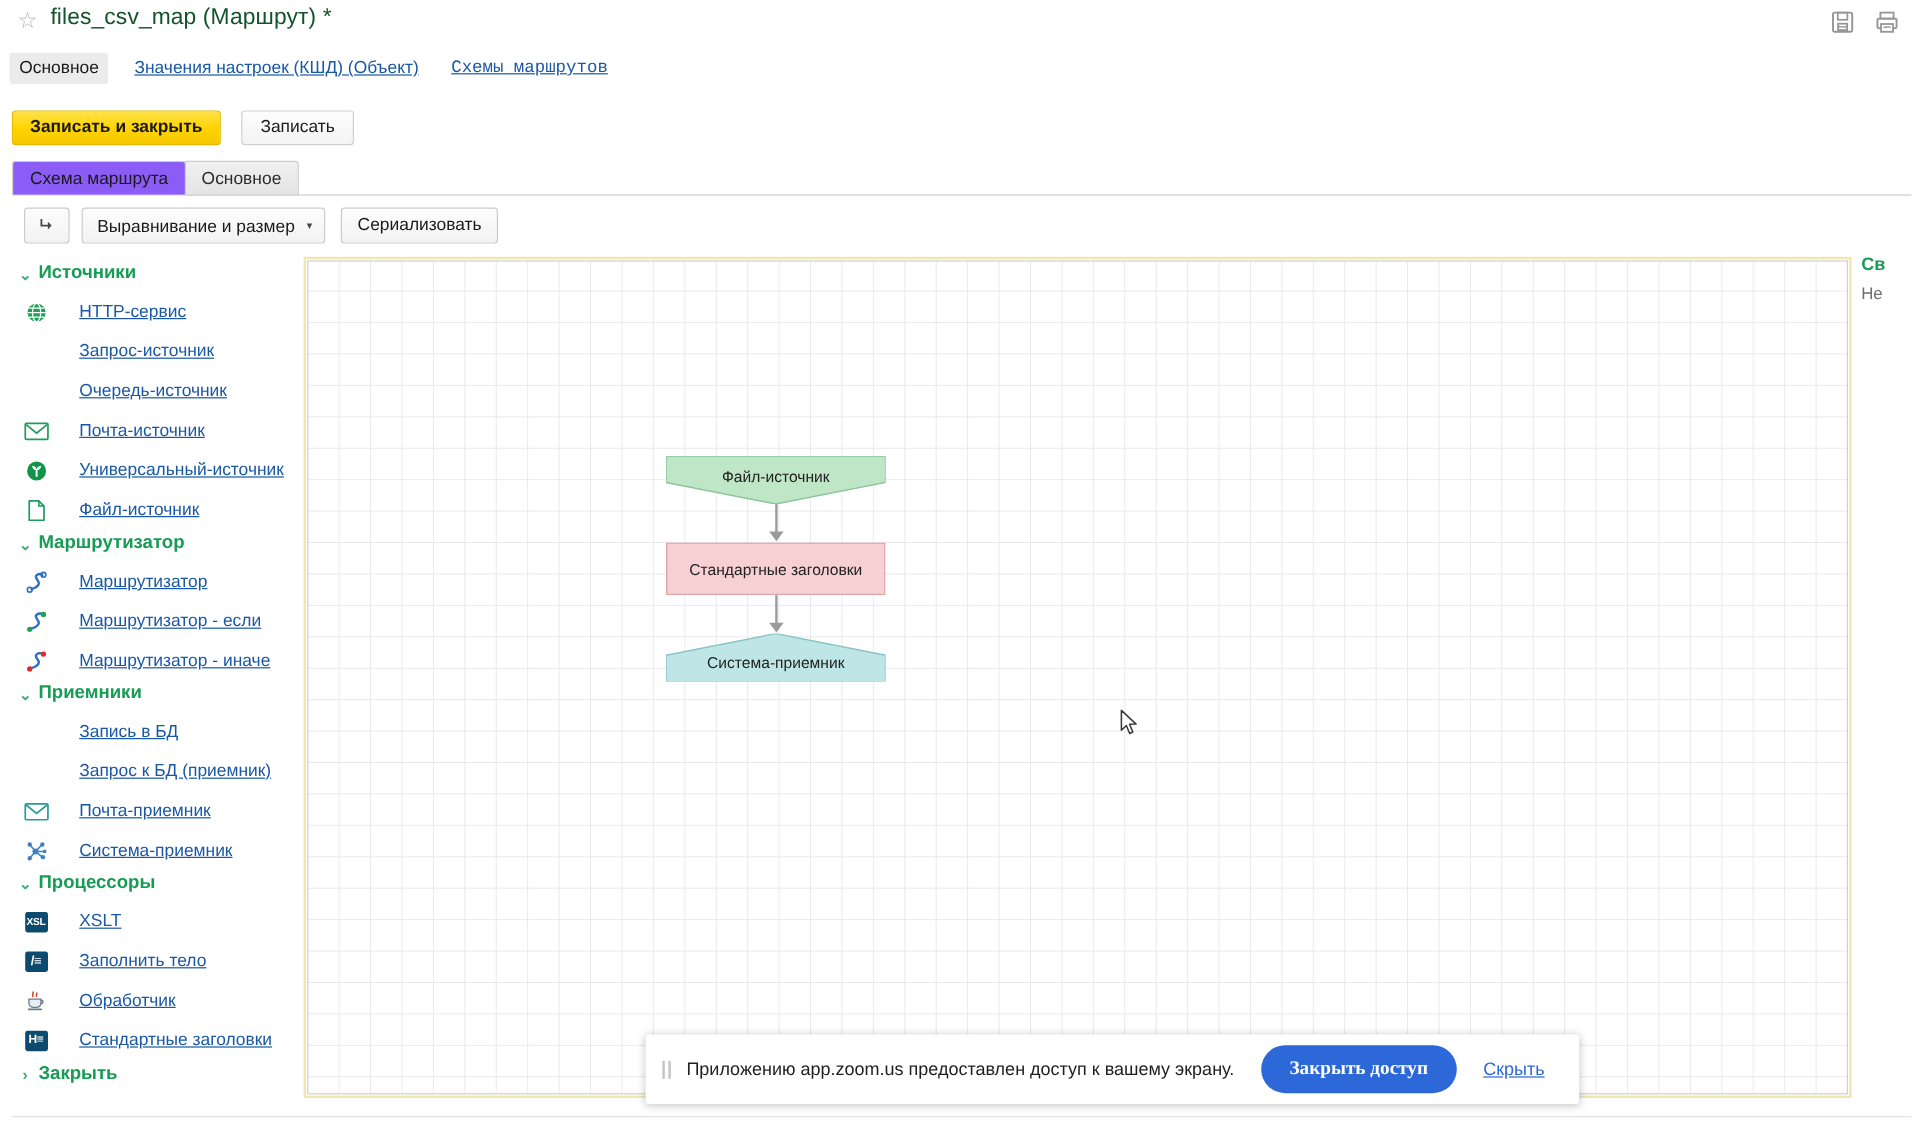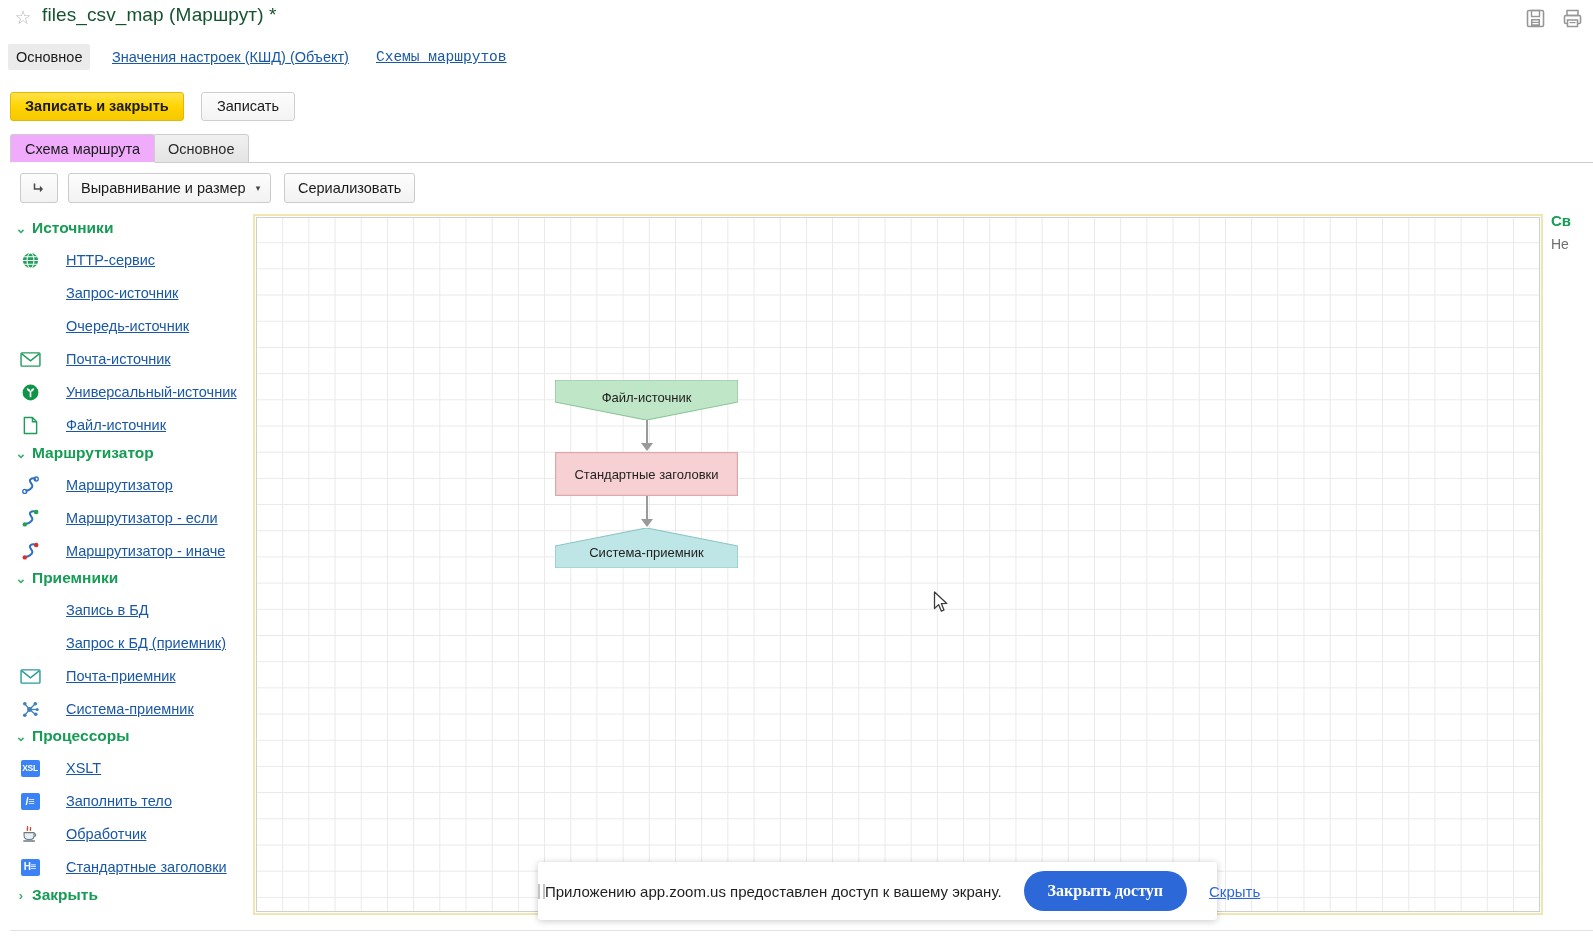--- a/index.html
+++ b/index.html
@@ -59,21 +59,21 @@
   .tabstrip { position: absolute; left: 0; top: 134px; width: 1593px; height: 29px; }
   .tabstrip::after {
     content: ""; position: absolute; left: 10px; right: 0; bottom: 0;
     height: 1px; background: #cdcdcd;
   }
   .ftab {
     position: absolute; top: 0; height: 29px; line-height: 28px; padding: 0 14px;
     font-size: 14.5px; color: #1a1a1a; white-space: nowrap; cursor: pointer;
     border: 1px solid #cdcdcd; border-radius: 3px 3px 0 0;
   }
-  .ftab.sel { left: 10px; background: #f0abfc; border-bottom-color: #ffffff; z-index: 2; }
+  .ftab.sel { left: 10px; background: #8b5cf6; border-bottom-color: #ffffff; z-index: 2; }
   .ftab.unsel {
     left: 153px; background: linear-gradient(180deg,#f0f0f0 0%,#e4e4e4 100%);
     color: #2b2b2b; z-index: 1;
   }
 
   
   .dtoolbar { position: absolute; left: 0; top: 173px; height: 32px; }
   .dbtn {
     position: absolute; top: 0; height: 30px;
     background: linear-gradient(180deg,#fdfdfd 0%,#f2f2f2 100%);
@@ -97,21 +97,21 @@
   .grp .chev { width: 22px; text-align: center; font-size: 13px; color: #3fae6d; font-weight: bold; }
   .pitem {
     position: absolute; left: 0; height: 24px; display: flex; align-items: center;
     white-space: nowrap; cursor: pointer; gap: 16px;
   }
   .pitem .ico { width: 40px; min-width: 40px; display: flex; align-items: center; justify-content: center; }
   .pitem .lbl { font-size: 14.5px; color: #1a58a5; text-decoration: underline; }
 
   
   .bdg {
-    width: 19px; height: 17px; border-radius: 2px; background: #3b82f6;
+    width: 19px; height: 17px; border-radius: 2px; background: #0c4a6e;
     color: #fff; font-size: 8.5px; font-weight: bold; letter-spacing: -.3px;
     display: flex; align-items: center; justify-content: center; line-height: 1;
   }
 
   
   .canvas-outer {
     position: absolute; left: 253px; top: 214px; width: 1290px; height: 701px;
     border: 2px solid #f2e6b0; background: #fff; padding: 1px;
   }
   .canvas-inner {
@@ -143,21 +143,21 @@
   .watermark .w1 { font-size: 26px; line-height: 30px; }
   .watermark .w2 { font-size: 14px; line-height: 20px; }
 
   
   .rightpanel { position: absolute; left: 1551px; top: 210px; width: 42px; height: 700px; overflow: hidden; }
   .rp-title { position: absolute; left: 0; top: 2px; font-size: 15px; font-weight: bold; color: #169c54; white-space: nowrap; }
   .rp-sub { position: absolute; left: 0; top: 26px; font-size: 14px; color: #6f6f6f; white-space: nowrap; }
 
   
   .zoombar {
-    position: absolute; left: 538px; top: 862px; width: 679px; height: 58px;
+    position: absolute; left: 538px; top: 862px; width: 778px; height: 58px;
     background: #ffffff; border-radius: 3px;
     box-shadow: 0 1px 7px rgba(0,0,0,.22);
     display: flex; align-items: center;
   }
   .zb-grip { width: 34px; display: flex; justify-content: center; gap: 3px; }
   .zb-grip i { display: block; width: 2px; height: 15px; background: #c4c4c4; }
   .zb-text { font-size: 15px; color: #1f1f1f; white-space: nowrap; }
   .zb-stop {
     margin-left: 22px; height: 40px; padding: 0 24px; border-radius: 22px;
     background: #2d68d8; color: #fff; font-size: 16px; font-weight: bold;

